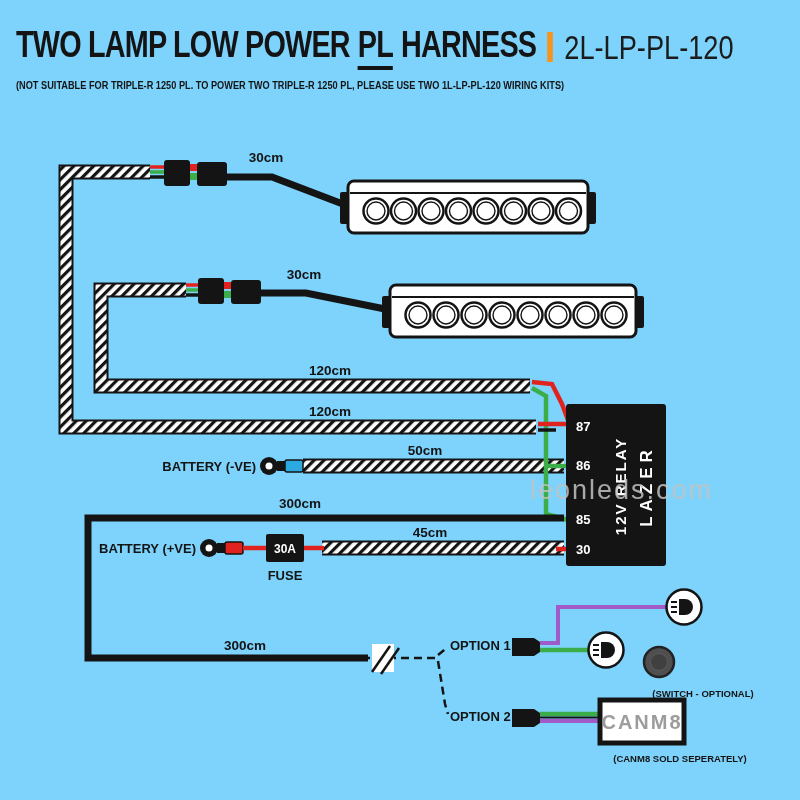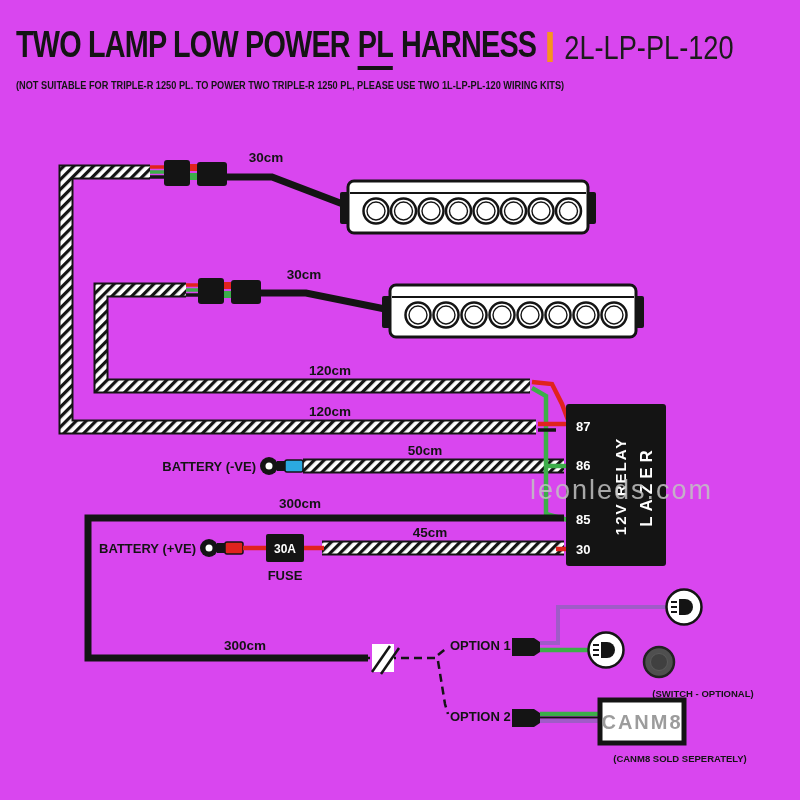--- a/index.html
+++ b/index.html
@@ -1,20 +1,20 @@
 <!DOCTYPE html>
 <html style="--accent-orange: #F7941E; --wire-red: #E0231E; --wire-green: #3CAE49; --wire-purple: #A05BC8; --crimp-blue: #2BA9E0; --canm8-text: #9C9C9C; --ink: #141414;"><head>
 <meta charset="utf-8">
 <style>
   :root{
     --accent-orange:#F7941E; --wire-red:#E0231E; --wire-green:#3CAE49;
     --wire-purple:#A05BC8; --crimp-blue:#2BA9E0; --canm8-text:#9C9C9C; --ink:#141414;
   }
   html,body{margin:0;padding:0;background:#fff;}
-  .canvas{position:relative;width:800px;height:800px;background:#d946ef;overflow:hidden;
+  .canvas{position:relative;width:800px;height:800px;background:#7dd3fc;overflow:hidden;
           font-family:"Liberation Sans",sans-serif;color:var(--ink);}
   .header{position:absolute;left:16px;top:24px;transform:scaleX(0.8);transform-origin:left top;}
   .title-row{display:flex;align-items:center;gap:14px;white-space:nowrap;}
   .title-main{font-size:36px;font-weight:700;letter-spacing:-1px;display:flex;gap:10px;align-items:baseline;}
   .title-main .pl{border-bottom:4px solid var(--ink);padding-bottom:0px;}
   .sep{width:7px;height:30px;background:var(--accent-orange);}
   .title-code{font-size:34px;font-weight:500;letter-spacing:0;color:#1b1b1b;}
   .subtitle{margin-top:9px;font-size:11.5px;font-weight:700;letter-spacing:0;}
   svg{position:absolute;left:0;top:0;}
   svg text{font-family:"Liberation Sans",sans-serif;}

